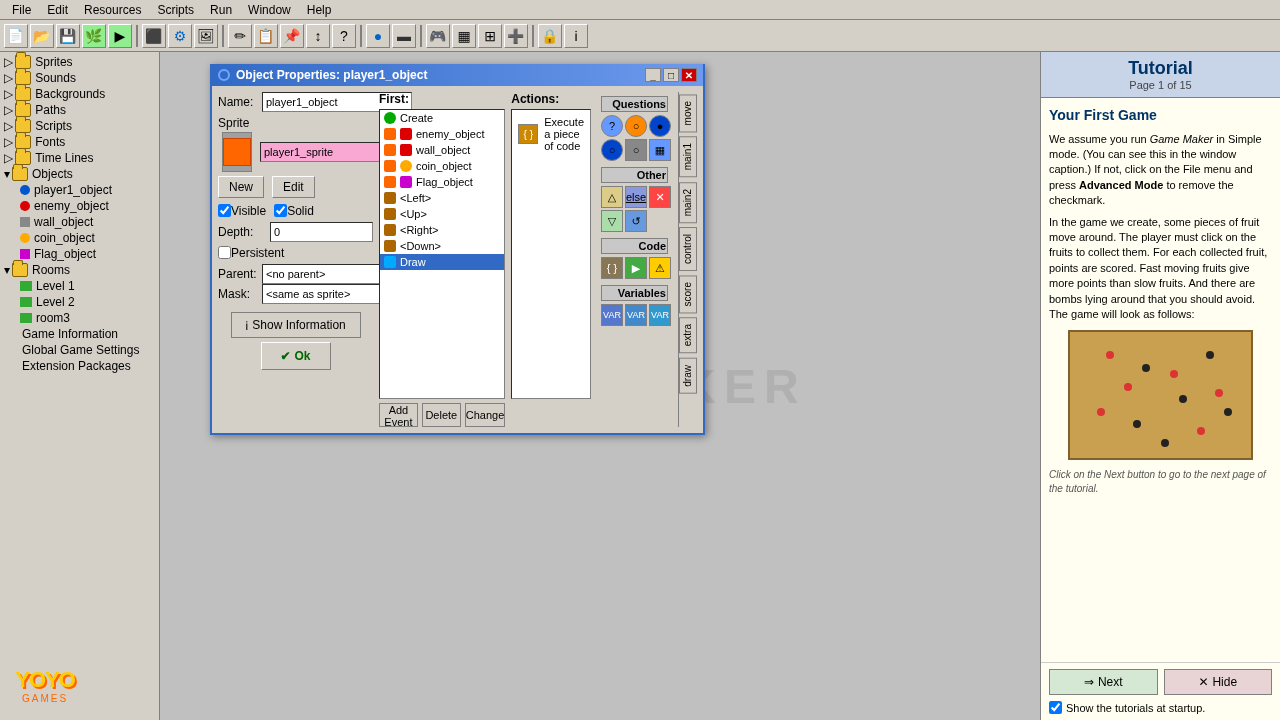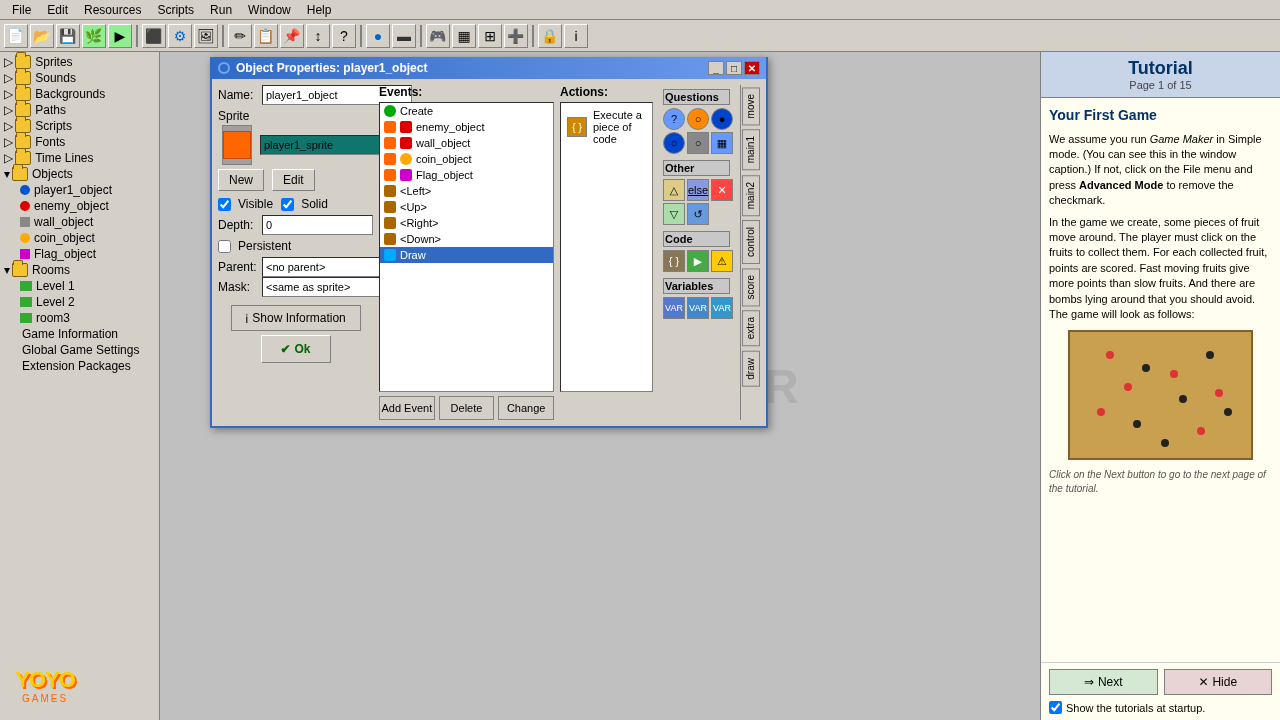--- a/index.html
+++ b/index.html
@@ -122,23 +122,23 @@
       font-size: 48px;
       font-weight: bold;
       letter-spacing: 8px;
       pointer-events: none;
       white-space: nowrap;
     }
 
     
     #dialog {
       position: absolute;
-      top: 5px;
+      top: 12px;
       left: 50px;
-      width: 558px;
+      width: 495px;
       background: #d4d0c8;
       border: 2px solid #316ac5;
       border-top: none;
       box-shadow: 2px 2px 8px rgba(0,0,0,0.4);
     }
     #dialog-titlebar {
       background: linear-gradient(to right, #316ac5, #6d9aee);
       color: white;
       padding: 3px 6px;
       display: flex;
@@ -217,21 +217,21 @@
     .sprite-row {
       display: flex;
       align-items: center;
       gap: 4px;
       margin-bottom: 4px;
     }
     .sprite-input {
       flex: 1;
       height: 20px;
       border: 1px inset #808080;
-      background: #0f766e;
+      background: #f9a8d4;
       font-size: 11px;
       padding: 1px 3px;
     }
     .icon-btn {
       width: 20px;
       height: 20px;
       background: #d4d0c8;
       border: 1px solid #808080;
       cursor: pointer;
       font-size: 10px;
@@ -252,28 +252,28 @@
     }
 
     .checkbox-row {
       display: flex;
       align-items: center;
       gap: 8px;
       margin-bottom: 4px;
     }
     .checkbox-item {
       display: flex;
-      align-items: flex-end;
-      gap: 7px;
+      align-items: flex-start;
+      gap: 0;
     }
 
     .depth-row {
       display: flex;
       align-items: center;
-      gap: 4px;
+      gap: 12px;
       margin-bottom: 4px;
     }
 
     .persist-row {
       margin-bottom: 4px;
     }
 
     .parent-row {
       display: flex;
       align-items: center;
@@ -510,21 +510,21 @@
     }
 
     
     #questions-panel {
       width: 75px;
       padding: 4px;
     }
     .panel-section-title {
       font-size: 11px;
       font-weight: bold;
-      text-align: left;
+      text-align: right;
       border: 1px solid #808080;
       background: #c8c8c8;
       padding: 1px;
       margin-bottom: 3px;
     }
     .icon-grid {
       display: grid;
       grid-template-columns: repeat(3, 22px);
       gap: 2px;
       margin-bottom: 6px;
@@ -811,21 +811,21 @@
             <span>Show Information</span>
           </div>
 
           <div class="ok-btn">
             <span>✔</span>
             <span>Ok</span>
           </div>
         </div>
 
         <div id="dialog-events">
-          <div class="section-title">Events:</div>
+          <div class="section-title">First:</div>
           <div class="events-list">
 
             <div class="event-item">
               <span style="width:12px;height:12px;background:#00aa00;border-radius:50%;flex-shrink:0;"></span>
               <span>Create</span>
             </div>
 
             <div class="event-item">
               <span style="width:12px;height:12px;background:#ff6600;border-radius:2px;flex-shrink:0;"></span>
               <span style="width:12px;height:12px;background:#dd0000;border-radius:2px;flex-shrink:0;"></span>

